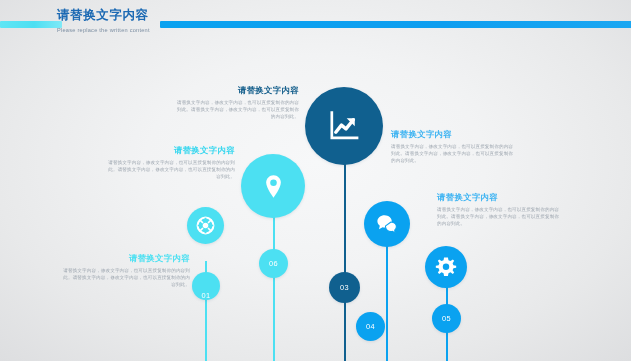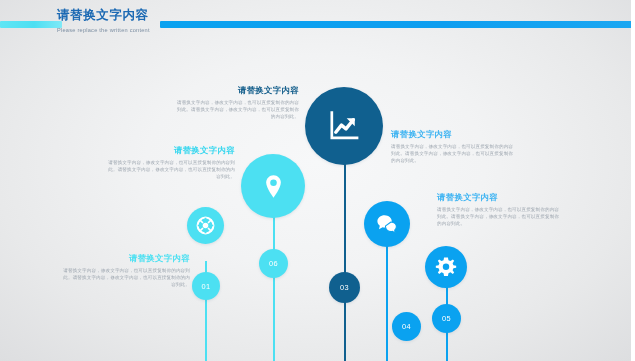--- a/index.html
+++ b/index.html
@@ -188,33 +188,33 @@
                  L20.1 10.0 L23.1 10.6 L23.1 12.7 L20.1 13.3 L19.2 15.5 L20.9 18.0
                  L19.4 19.5 L16.9 17.8 L14.7 18.7 L14.1 21.7 L12 21.7 L9.9 21.7
                  L9.3 18.7 L7.1 17.8 L4.6 19.5 L3.1 18.0 L4.8 15.5 L3.9 13.3
                  L0.9 12.7 L0.9 10.6 L3.9 10.0 L4.8 7.8 L3.1 5.3 L4.6 3.8
                  L7.1 5.5 L9.3 4.6 L9.9 1.6 Z" fill="#ffffff"></path>
         <circle cx="12" cy="11.65" r="3.5" fill="#0aa2f0"></circle>
       </svg>
     </span>
   </div>
 
-  <div class="num-badge" style="left:192px; top:272px; width:28px; height:28px; background:#4ce0f2;">
+  <div class="num-badge" style="left:192px; top:272px; width:28px; height:28px; background:#4ce0f2;align-items:flex-end;">
     <span>01</span>
   </div>
 
   <div class="num-badge" style="left:259px; top:249px; width:29px; height:29px; background:#4ce0f2;">
     <span>06</span>
   </div>
 
   <div class="num-badge" style="left:329px; top:272px; width:31px; height:31px; background:#10608f;">
     <span>03</span>
   </div>
 
-  <div class="num-badge" style="left:392px; top:312px; width:29px; height:29px; background:#0aa2f0;text-align:right;">
+  <div class="num-badge" style="left:356px; top:312px; width:29px; height:29px; background:#0aa2f0;text-align:right;">
     <span>04</span>
   </div>
 
   <div class="num-badge" style="left:432px; top:304px; width:29px; height:29px; background:#0aa2f0;">
     <span>05</span>
   </div>
 
   <div class="tblock ta-right" style="left:60px; top:252px; width:130px;">
     <div class="t-head" style="color:#4ce0f2;">请替换文字内容</div>
     <div class="t-body">请替换文字内容，修改文字内容，也可以直接复制你的内容到此。请替换文字内容，修改文字内容，也可以直接复制你的内容到此。</div>

